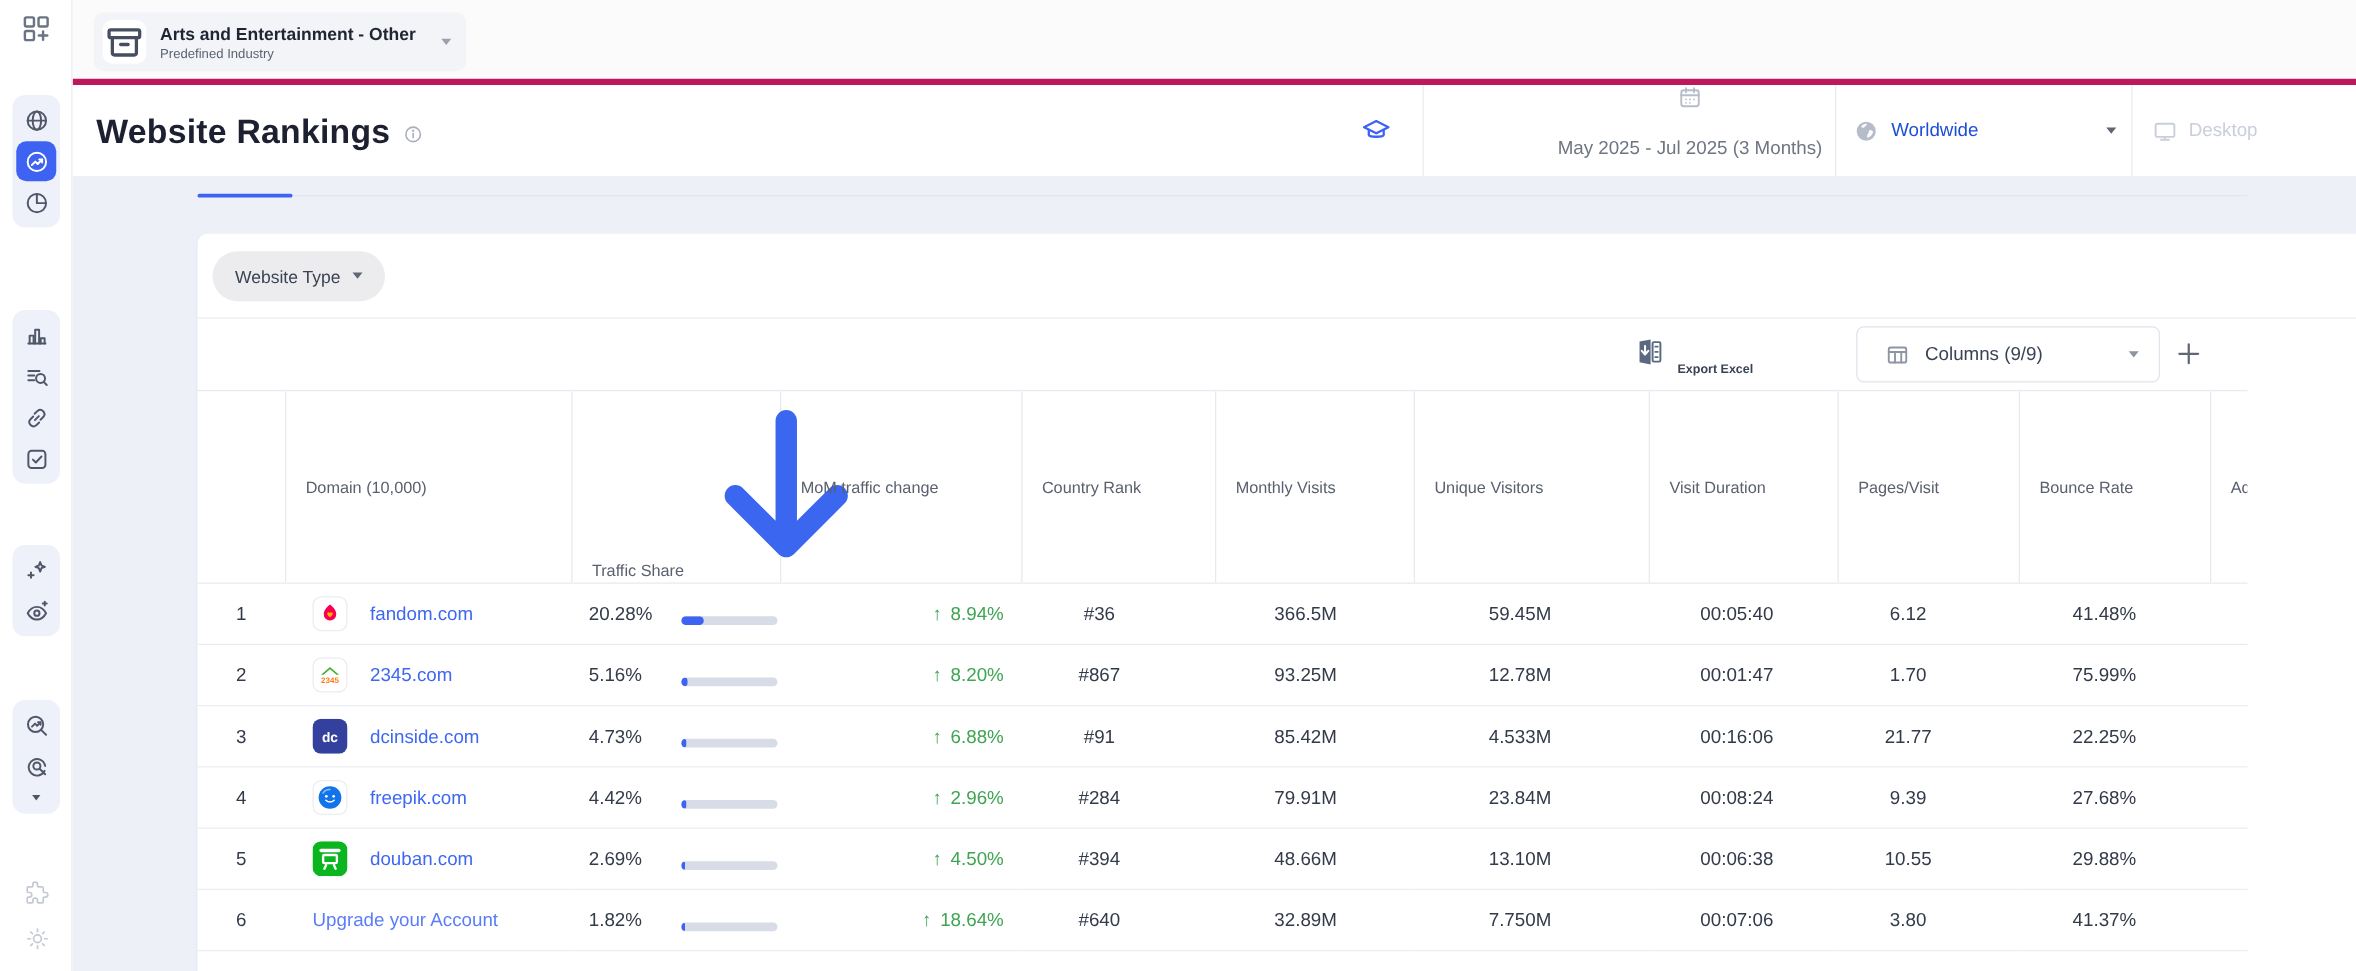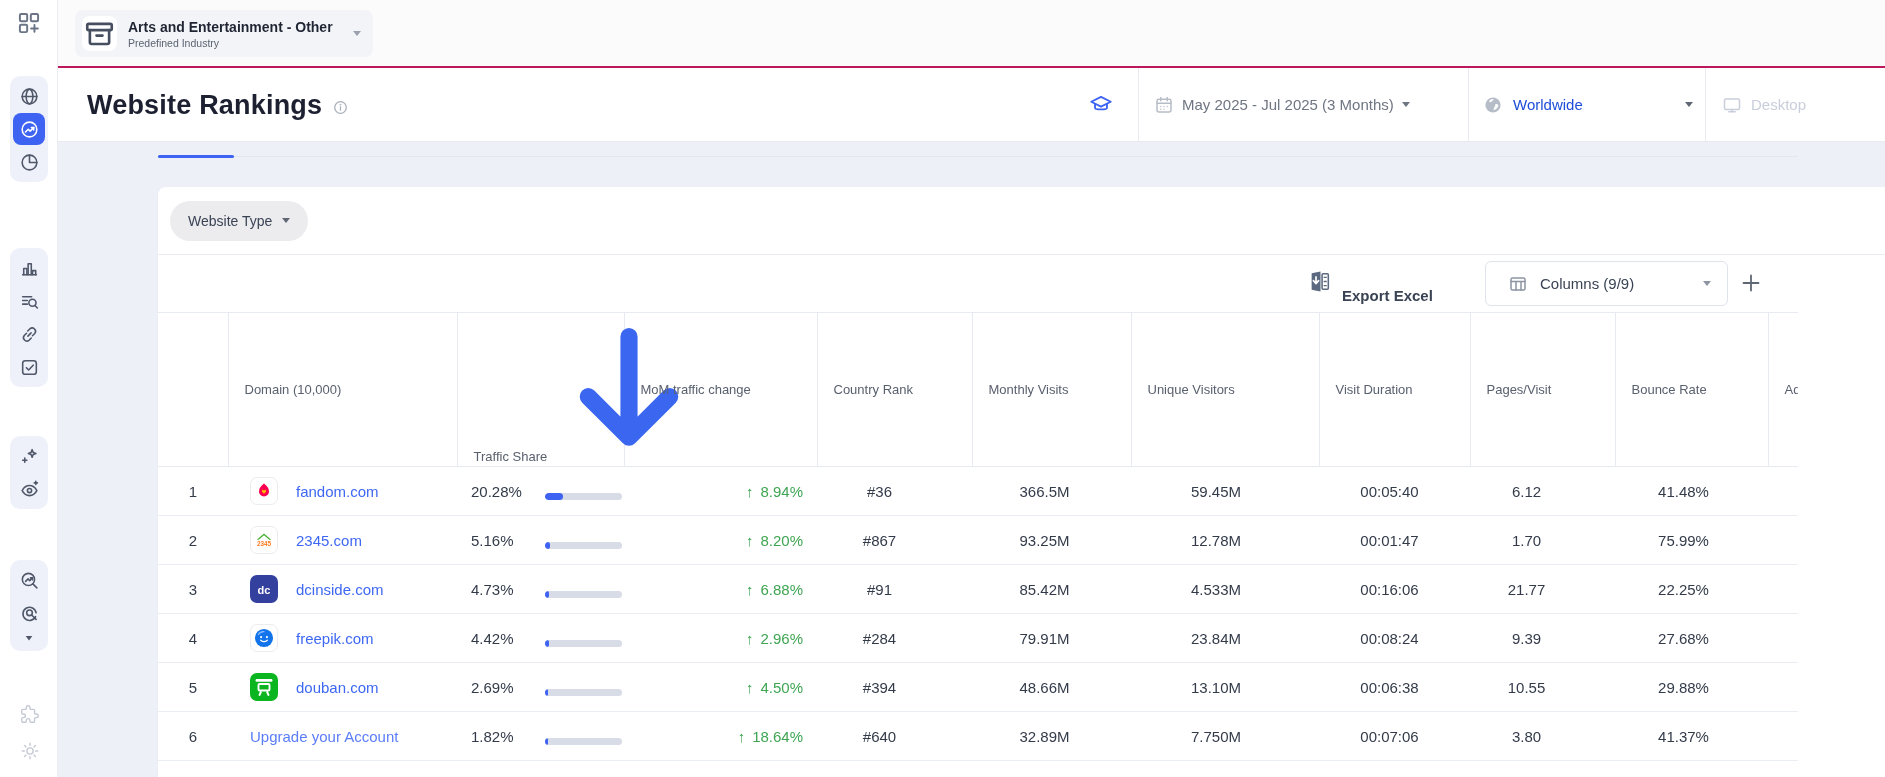--- a/index.html
+++ b/index.html
@@ -16,38 +16,38 @@
               color:#4f5769; cursor:pointer; margin:1px 0; }
   .nav-tile.selected { background:#3e63f2; color:#ffffff; }
   .nav-tile svg { width:21px; height:21px; }
   .nav-caret { display:flex; justify-content:center; padding:2px 0 4px; color:#4e5668; }
   .side-bottom { position:absolute; left:19px; width:22px; height:22px; color:#c4c9d4; cursor:pointer; }
 
   
   .main { position:absolute; left:58px; top:0; width:1827px; height:777px; }
 
   .topbar { position:absolute; left:0; top:0; width:100%; height:68px; background:#fbfbfc;
-            border-bottom:2px solid #be185d; }
+            border-bottom:5px solid #be185d; }
   .industry { position:absolute; left:17px; top:10px; width:298px; height:47px; background:#f3f4f7;
               border-radius:8px; display:flex; align-items:center; padding:0 12px 0 7px; cursor:pointer; }
   .industry-tile { width:35px; height:35px; background:#fff; border-radius:8px; display:flex; align-items:center;
                    justify-content:center; color:#464f60; flex:none; }
   .industry-txt { margin-left:11px; flex:1; min-width:0; }
   .industry-title { font-size:14px; font-weight:bold; color:#1f2533; white-space:nowrap; }
   .industry-sub { font-size:10.5px; color:#5b6472; margin-top:2px; }
 
   .appheader { position:absolute; left:0; top:68px; width:100%; height:74px; background:#fff;
                border-bottom:1px solid #e8eaef; }
-  .page-title-wrap { position:absolute; left:29px; top:22px; display:flex; align-items:center; gap:10px; }
+  .page-title-wrap { position:absolute; left:19px; top:22px; display:flex; align-items:center; gap:10px; }
   .page-title { font-size:27px; font-weight:bold; color:#1c2030; letter-spacing:.2px; }
   .info-ic { width:17px; height:17px; color:#a9afbb; cursor:pointer; margin-top:4px; }
   .hdr-divider { position:absolute; top:0; bottom:0; width:1px; background:#e9ebf0; }
   .academy { position:absolute; left:1030px; top:24px; width:26px; height:26px; color:#3e63f2; cursor:pointer; }
   .hdr-ctl { position:absolute; top:0; height:73px; display:flex; align-items:center; cursor:pointer; }
-  .ctl-date { left:1096px; width:300px; color:#6e7683; font-size:15px; gap:8px; }
+  .ctl-date { left:1144px; width:300px; color:#6e7683; font-size:15px; gap:22px;flex-direction:column; }
   .ctl-geo { left:1425px; width:210px; font-size:15px; color:#1d4ed8; gap:10px; }
   .ctl-dev { left:1664px; width:150px; font-size:15px; color:#c9cedb; gap:9px; }
   .caret { width:0; height:0; border-left:4.5px solid transparent; border-right:4.5px solid transparent;
            border-top:5.5px solid currentColor; display:inline-block; }
   .ctl-icon20 { width:20px; height:20px; flex:none; }
   .geo-spacer { flex:1; }
 
   .content { position:absolute; left:0; top:142px; width:100%; height:635px; background:#edf0f7; overflow:hidden; }
   .tabstrip { position:absolute; left:100px; top:2px; width:1640px; height:13px; border-bottom:1px solid #e3e6ee; }
   .tab-active-bar { position:absolute; left:0; bottom:-2px; width:76px; height:3px; background:#3e63f2; border-radius:2px; }
@@ -62,21 +62,21 @@
 
   .toolbar-row { position:relative; height:57px; }
   .search-box { position:absolute; left:18px; top:0; height:100%; display:flex; align-items:center; gap:16px; width:700px; }
   .search-ic { width:21px; height:21px; color:#8d95a3; }
   .search-box input { border:none; outline:none; font-size:15px; color:#3a4354; width:600px; background:transparent;
                       font-family:"Liberation Sans", sans-serif; }
   .search-box input::placeholder { color:#9aa2b1; }
   .export-btn { position:absolute; left:1150px; top:0; height:100%; display:flex; align-items:center; gap:9px;
                 cursor:pointer; }
   .export-btn svg { width:25px; height:25px; }
-  .export-label { font-size:15px; font-weight:bold; color:#3a4354;margin-top:23px; }
+  .export-label { font-size:10px; font-weight:bold; color:#3a4354;margin-top:23px; }
   .columns-box { position:absolute; left:1327px; top:6px; width:243px; height:45px; border:1px solid #dfe3eb;
                  border-radius:6px; display:flex; align-items:center; padding:0 16px 0 22px; gap:12px; cursor:pointer; }
   .columns-box .ic { width:20px; height:20px; color:#8d95a3; flex:none; }
   .columns-label { font-size:15px; color:#3a4354; flex:1; }
   .columns-box .caret { color:#8d95a3; }
   .plus-btn { position:absolute; left:1581px; top:16px; width:24px; height:24px; color:#5f6774; cursor:pointer; }
 
   .table-wrap { width:1640px; overflow:hidden; }
   table.rank { border-collapse:collapse; table-layout:fixed; width:1810px; }
   thead th { height:40px; border-top:1px solid #e7eaf0; border-bottom:1px solid #e7eaf0; background:#fff;

